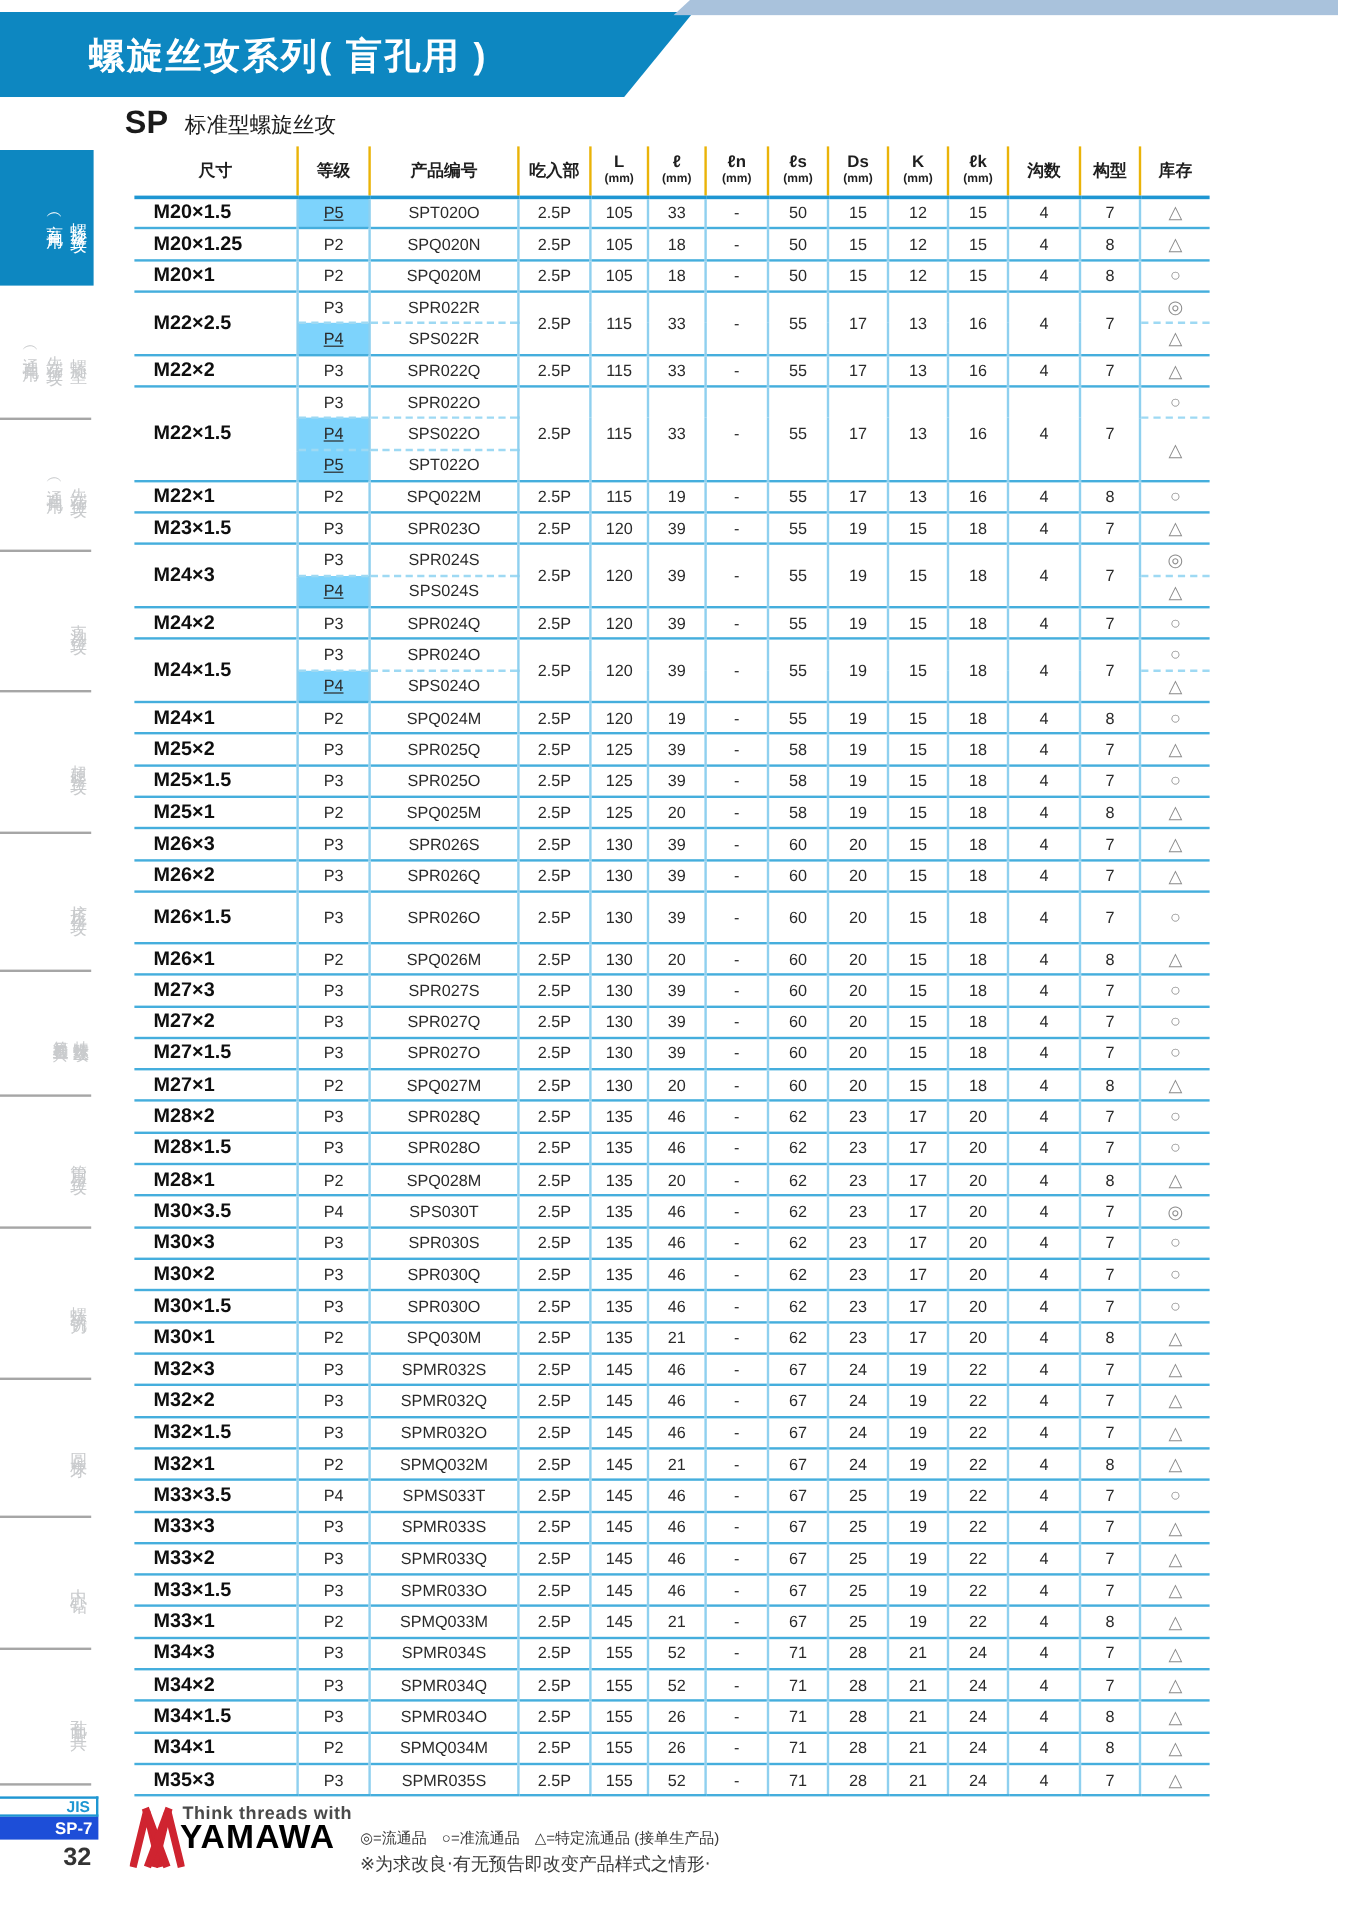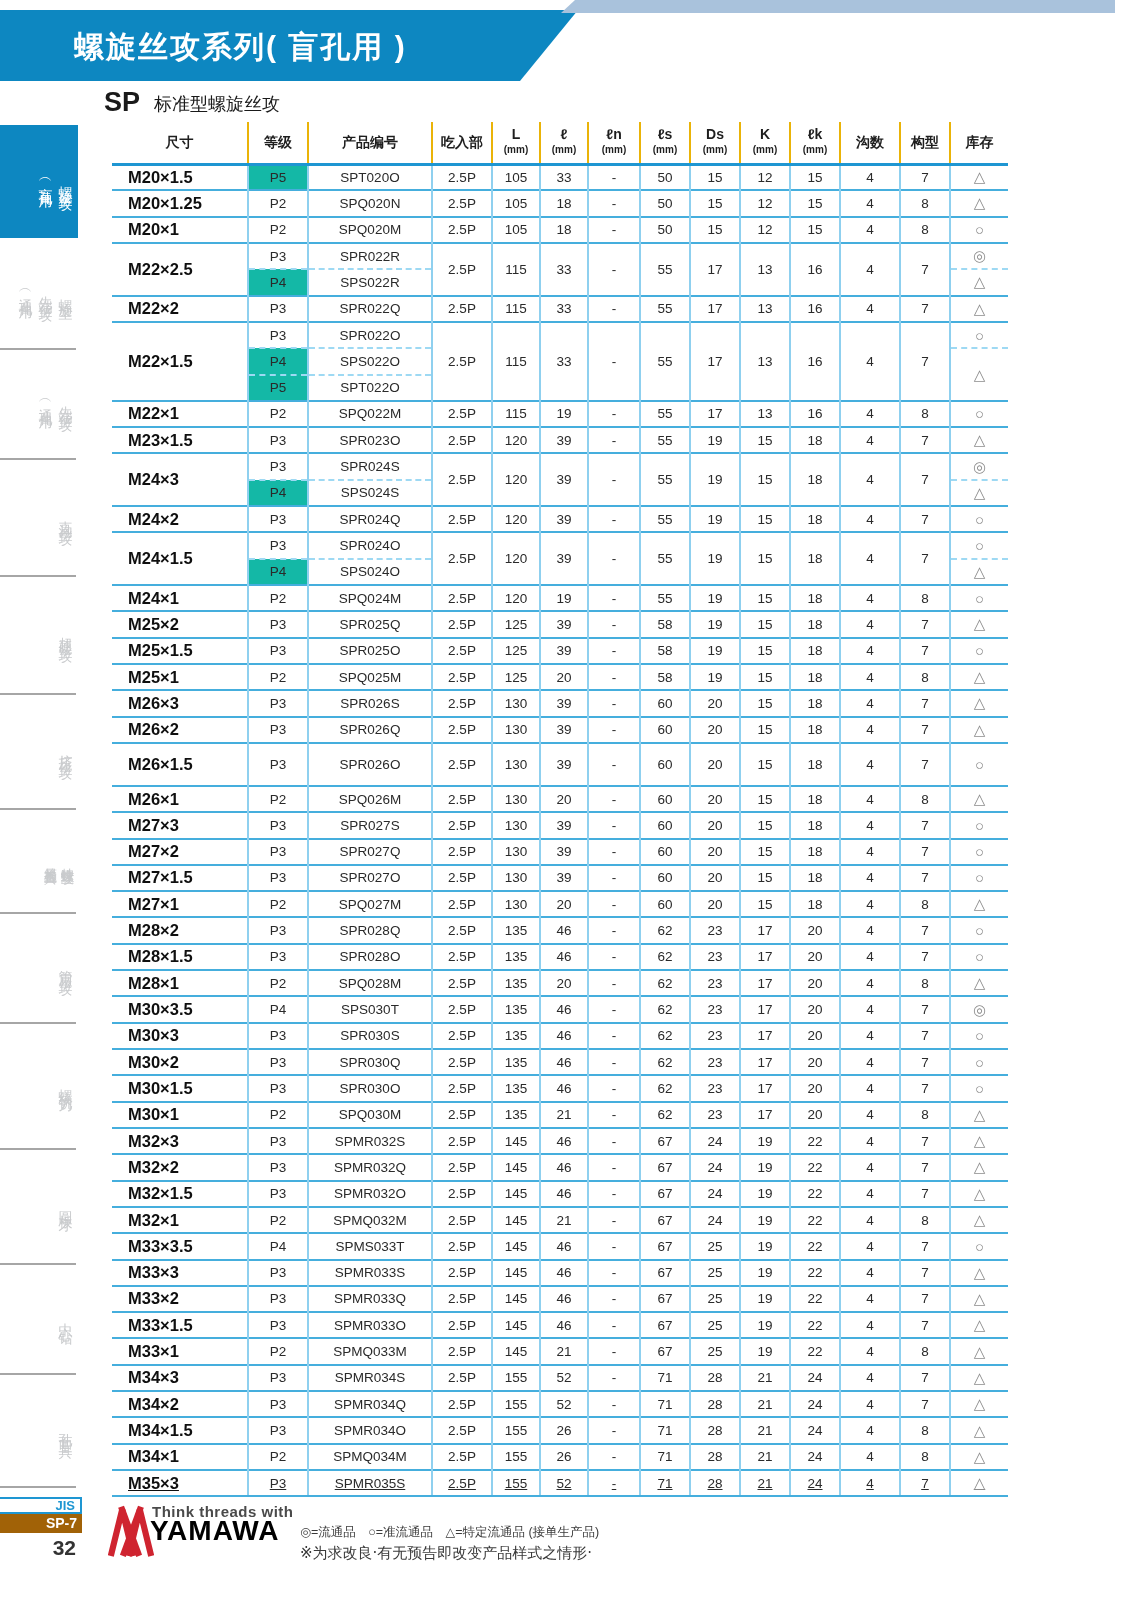--- a/index.html
+++ b/index.html
@@ -33,30 +33,30 @@
   table { border-collapse:collapse; table-layout:fixed; width:896px; }
   thead tr { height:42px; }
   thead th { text-align:center; vertical-align:middle; font-size:14px; font-weight:bold; color:#1e1e1e;
              border-left:2px solid #eab308; border-bottom:3px solid #1e96d2; line-height:15px; }
   thead th:first-child { border-left:none; }
   thead th .unit { display:block; font-size:10px; font-weight:bold; }
   tbody td { text-align:center; vertical-align:middle; font-size:13.5px; color:#2a2a2a;
              border-left:2px solid #8fd0ef; }
   tbody td.size { border-left:none; text-align:left; padding-left:16px; font-weight:bold; font-size:16.5px; color:#0f0f0f; }
   tbody tr.group-top td { border-top:2px solid #45aedd; }
-  tbody tr:last-child td { border-bottom:2px solid #45aedd;text-decoration:underline; }
-  td.hl { background:#14b8a6; }
+  tbody tr:last-child td { border-bottom:2px solid #45aedd; }
+  td.hl { background:#7dd3fc;text-decoration:underline; }
   td.dash { border-top:2px dashed #9ed9f3; }
   td.stock { font-size:15px; color:#8c8c8c; }
 
   
   .jis-box { position:absolute; left:0; top:1497px; width:82px; height:17px; background:#fff;
              border:2px solid #1e96d2; border-left:none; color:#1e96d2; font-weight:bold; font-size:13px;
              text-align:right; padding-right:5px; line-height:13px; }
-  .sp7-box { position:absolute; left:0; top:1514px; width:82px; height:19px; background:#a16207; color:#fff;
+  .sp7-box { position:absolute; left:0; top:1514px; width:82px; height:19px; background:#1d4ed8; color:#fff;
              font-weight:bold; font-size:14px; text-align:right; padding-right:5px; line-height:19px; }
   .page-num { position:absolute; left:0; top:1536px; width:82px; text-align:right; padding-right:6px;
               font-size:21px; font-weight:bold; color:#333; }
   .logo-mark { position:absolute; left:108px; top:1502px; }
   .think { position:absolute; left:152px; top:1503px; font-size:15px; font-weight:bold; color:#4a4a4a; letter-spacing:0.5px; }
   .yamawa { position:absolute; left:150px; top:1515px; font-size:28px; font-weight:900; color:#000000; letter-spacing:1px; }
   .legend1 { position:absolute; left:300px; top:1524px; font-size:12.5px; color:#3a3a3a; }
   .legend2 { position:absolute; left:300px; top:1544px; font-size:15px; color:#3a3a3a; }
 </style>
 </head>

